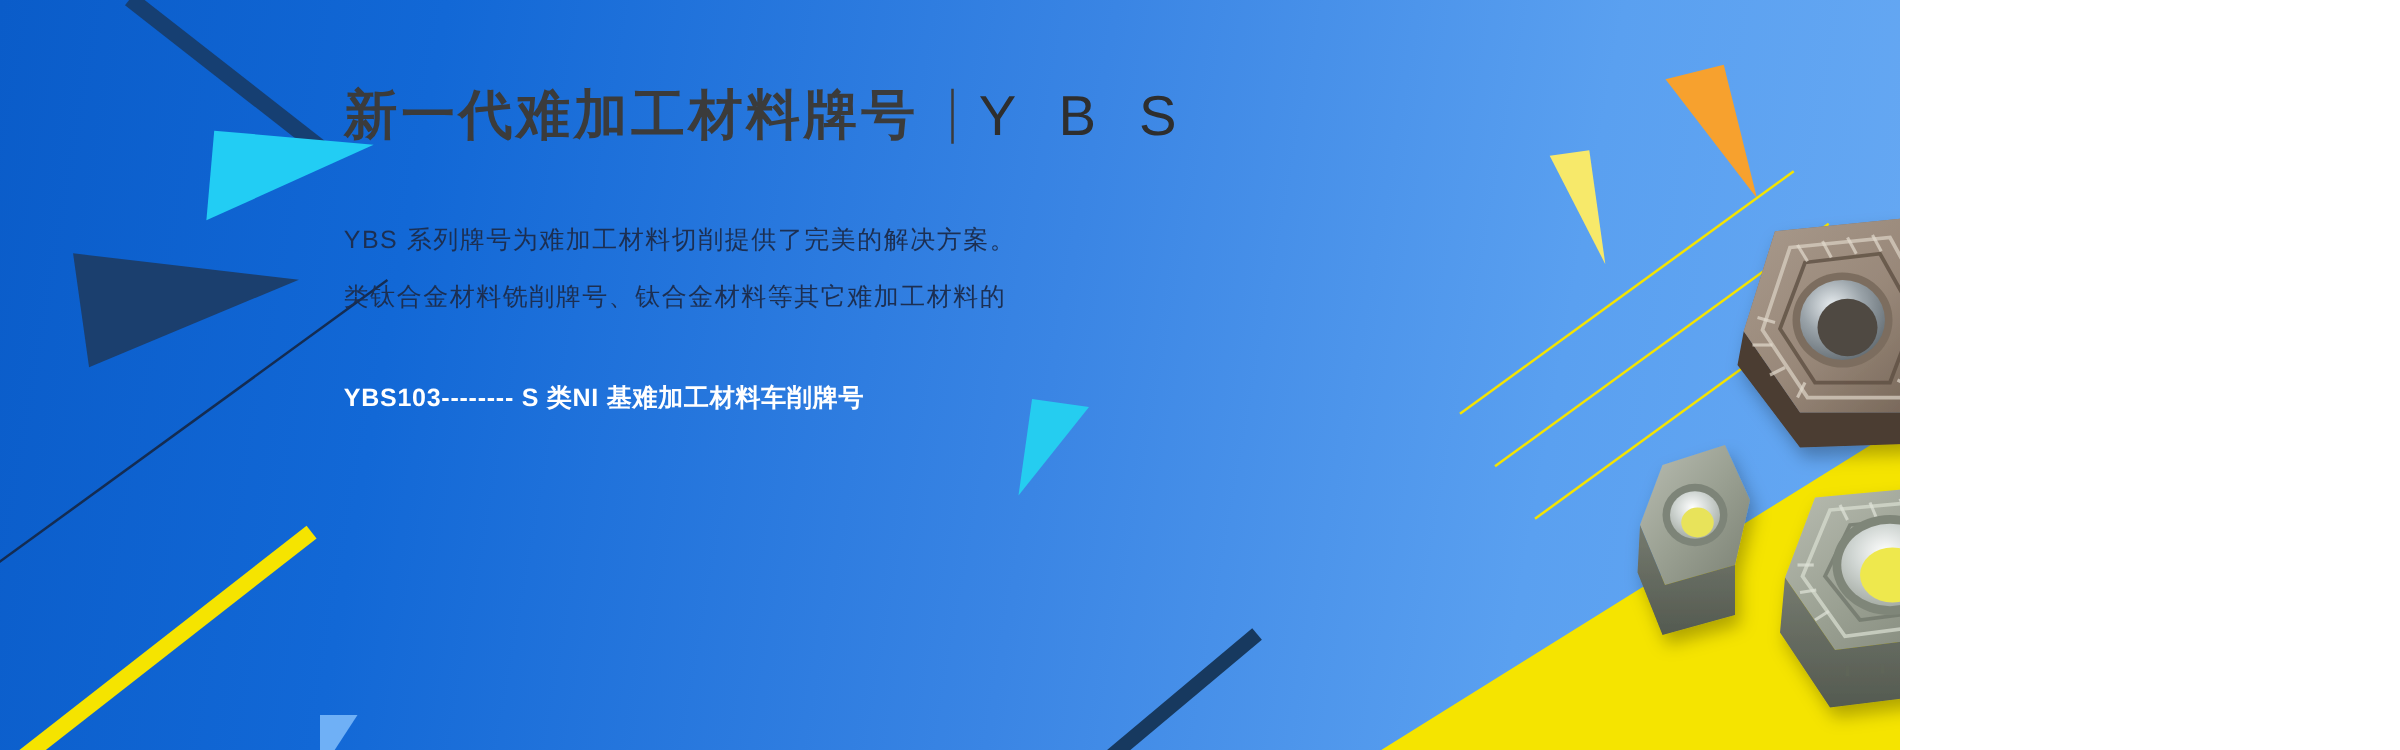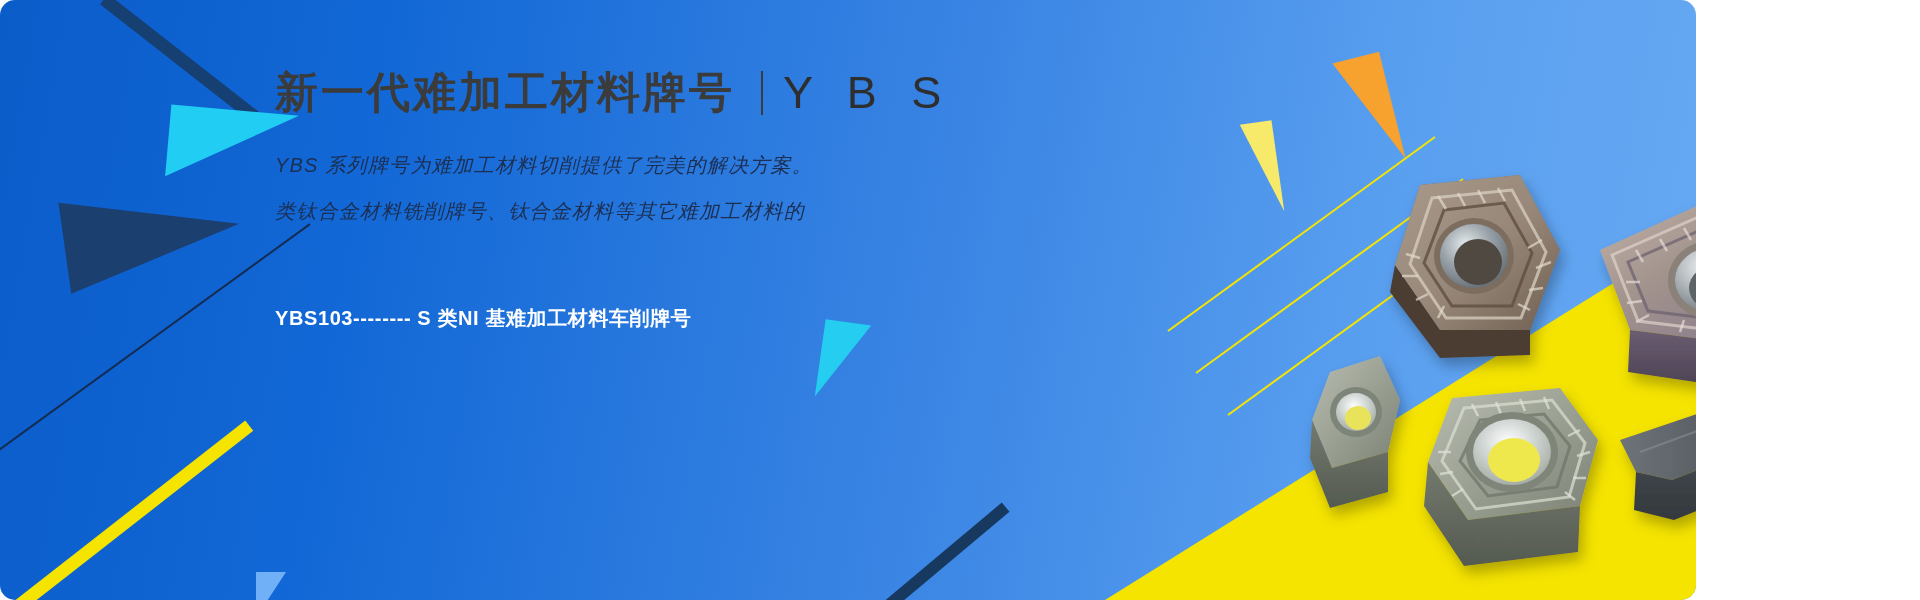--- a/index.html
+++ b/index.html
@@ -1,23 +1,22 @@
 <!DOCTYPE html>
 <html><head>
 <meta charset="utf-8">
 <style>
   html,body{margin:0;padding:0;background:#fff;}
   body{font-family:"Liberation Sans","DejaVu Sans",sans-serif;}
 
   #banner{
     position:relative;
-    width:1696px;height:600px;
+    width:1520px;height:600px;
     overflow:hidden;
     background:linear-gradient(100deg,#0a5cc9 0%,#1268d6 22%,#3a85e4 55%,#5aa0f0 80%,#67a9f3 100%);
-    border-radius:15px;
   }
 
   
   .split-yellow{
     position:absolute;left:0;top:0;width:1920px;height:600px;
     background:#f5e400;
     clip-path:polygon(1105px 600px, 1920px 92px, 1920px 600px);
   }
 
   
@@ -115,21 +114,21 @@
   }
   .heading .sep{
     display:inline-block;width:2px;height:44px;
     background:#3b3b3b;margin:0 20px 0 26px;
   }
   .heading .ybs{
     font-size:45px;font-weight:400;color:#2e2e2e;
     letter-spacing:11px;line-height:1;
   }
 
-  .para{position:absolute;left:0;top:150px;font-style:italic;}
+  .para{position:absolute;left:0;top:177px;}
   .para p{
     margin:0 0 16px 0;
     font-size:20px;color:#1c2f52;
     letter-spacing:1.2px;line-height:1.5;
     font-weight:400;
   }
 
   .grades{position:absolute;left:0;top:305px;}
   .grades .row{
     margin:0 0 30px 0;

